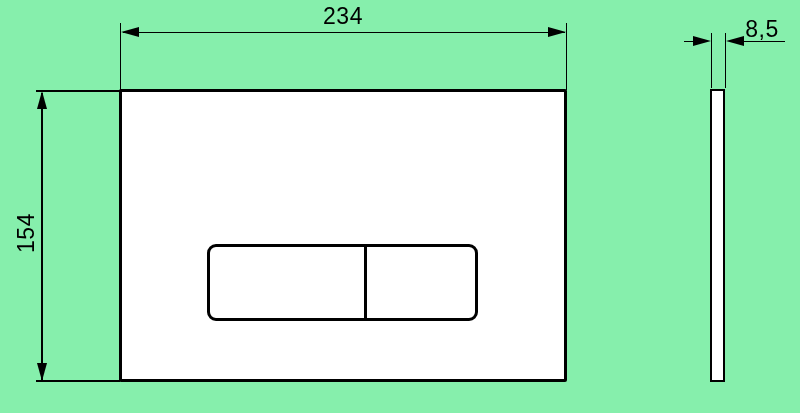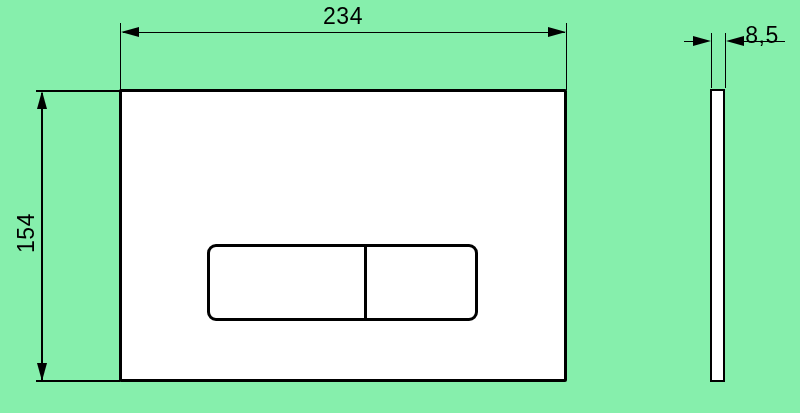--- a/index.html
+++ b/index.html
@@ -99,21 +99,21 @@
     <div class="abs arrow arrow-down" style="left:37px; top:363px;"></div>
     <div class="abs hline" style="left:36px; top:90px; width:84px;"></div>
     <div class="abs hline" style="left:36px; top:380px; width:84px;"></div>
   </div>
 
   <div>
     <div class="abs side-plate"></div>
   </div>
 
   <div>
-    <div class="abs dim-label" style="left:762px; top:35px;">8,5</div>
+    <div class="abs dim-label" style="left:762px; top:29px;">8,5</div>
     <div class="abs vline" style="left:710.5px; top:33px; height:55px;"></div>
     <div class="abs vline" style="left:724.5px; top:33px; height:55px;"></div>
     <div class="abs hline" style="left:684px; top:40.5px; width:11px;"></div>
     <div class="abs arrow arrow-right" style="left:693px; top:36px;"></div>
     <div class="abs arrow arrow-left" style="left:726px; top:36px;"></div>
     <div class="abs hline" style="left:744px; top:40.5px; width:41px;"></div>
   </div>
 
 </div>
 

